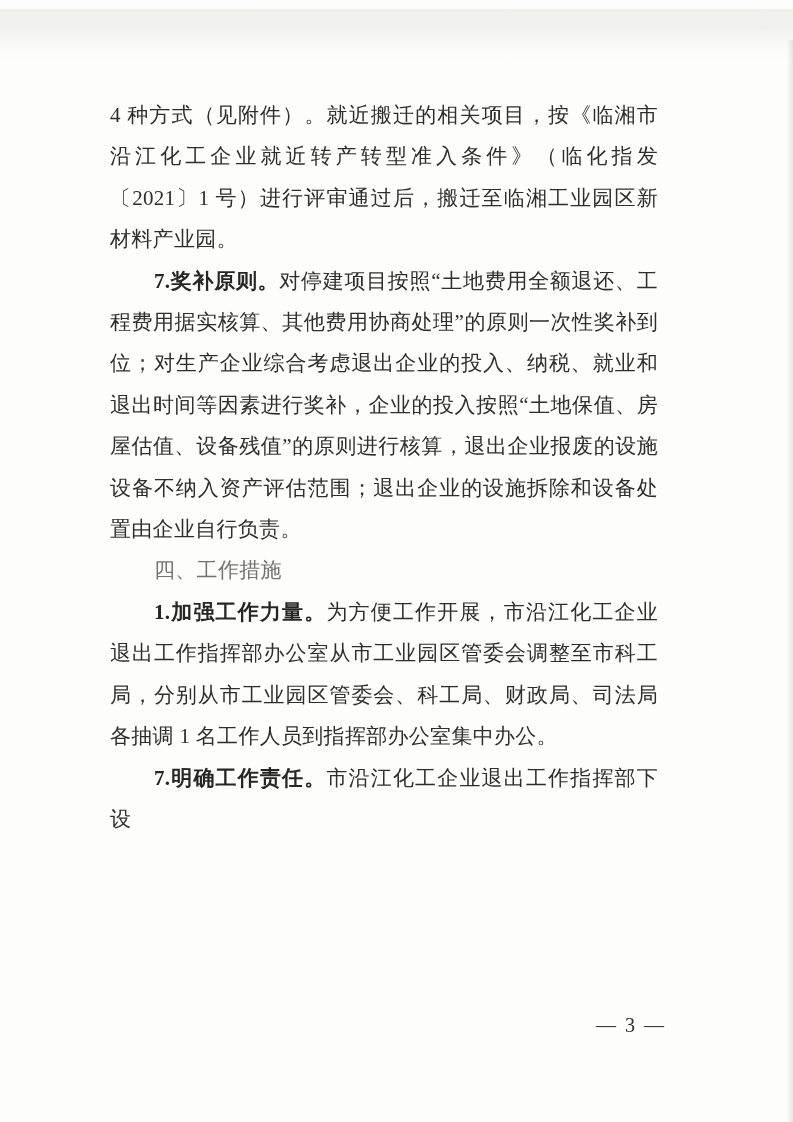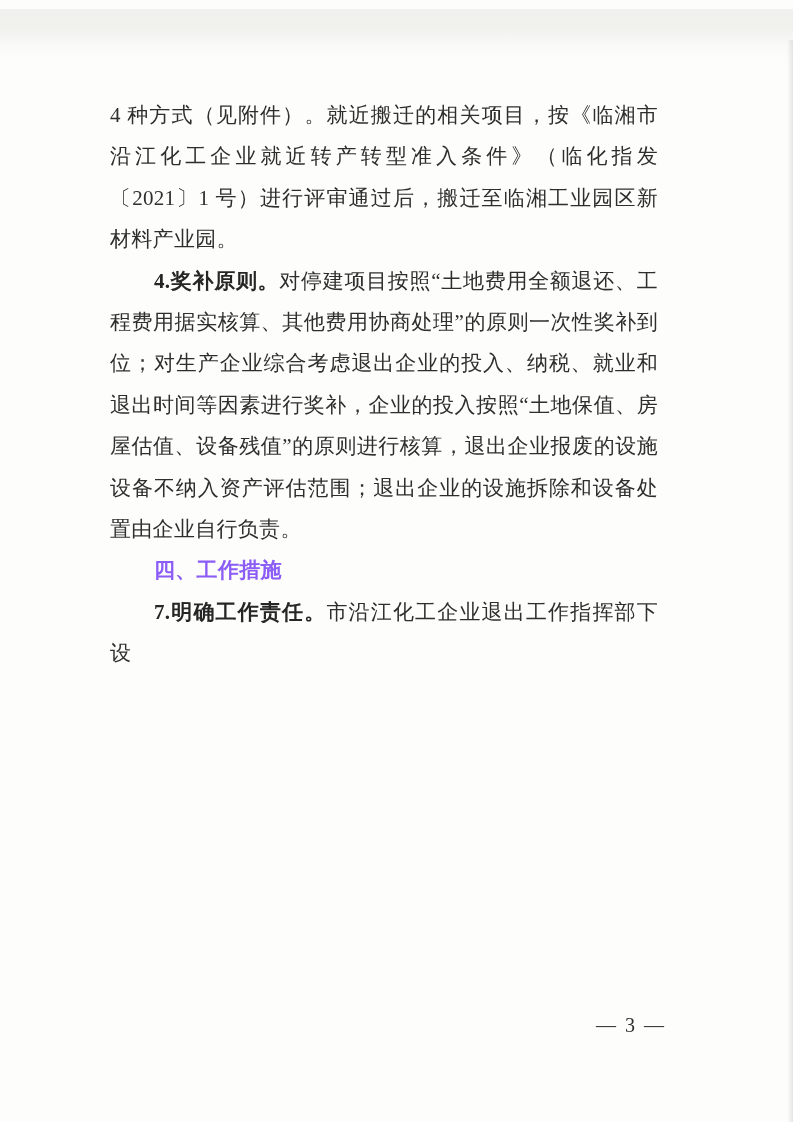--- a/index.html
+++ b/index.html
@@ -56,22 +56,22 @@
     padding: 0;
   }
   .para-indent {
     text-indent: 44px;
   }
   .lead {
     font-weight: 700;
     color: #262626;
   }
   .heading-line {
-    font-weight: 700;
-    color: #8b5cf6;
+    font-weight: 400;
+    color: #737373;
   }
   .page-number {
     position: absolute;
     left: 596px;
     top: 1014px;
     font-size: 20px;
     letter-spacing: 2px;
     color: #303030;
     white-space: pre;
   }
@@ -82,24 +82,25 @@
 <div class="page">
 
   <div class="scan-band"></div>
   <div class="scan-edge-right"></div>
 
   <div class="doc-body">
 
     <p><span>4 种方式（见附件）。就近搬迁的相关项目，按《临湘市沿江化工企业就近转产转型准入条件》（临化指发〔2021〕1 号）进行评审通过后，搬迁至临湘工业园区新材料产业园。</span></p>
 
 
-    <p class="para-indent"><span class="lead">4.奖补原则。</span><span>对停建项目按照“土地费用全额退还、工程费用据实核算、其他费用协商处理”的原则一次性奖补到位；对生产企业综合考虑退出企业的投入、纳税、就业和退出时间等因素进行奖补，企业的投入按照“土地保值、房屋估值、设备残值”的原则进行核算，退出企业报废的设施设备不纳入资产评估范围；退出企业的设施拆除和设备处置由企业自行负责。</span></p>
+    <p class="para-indent"><span class="lead">7.奖补原则。</span><span>对停建项目按照“土地费用全额退还、工程费用据实核算、其他费用协商处理”的原则一次性奖补到位；对生产企业综合考虑退出企业的投入、纳税、就业和退出时间等因素进行奖补，企业的投入按照“土地保值、房屋估值、设备残值”的原则进行核算，退出企业报废的设施设备不纳入资产评估范围；退出企业的设施拆除和设备处置由企业自行负责。</span></p>
 
     <p class="para-indent heading-line"><span>四、工作措施</span></p>
 
+    <p class="para-indent"><span class="lead">1.加强工作力量。</span><span>为方便工作开展，市沿江化工企业退出工作指挥部办公室从市工业园区管委会调整至市科工局，分别从市工业园区管委会、科工局、财政局、司法局各抽调 1 名工作人员到指挥部办公室集中办公。</span></p>
 
     <p class="para-indent"><span class="lead">7.明确工作责任。</span><span>市沿江化工企业退出工作指挥部下设</span></p>
 
   </div>
 
   <div class="page-number">— 3 —</div>
 
 </div>
 
 </body></html>

